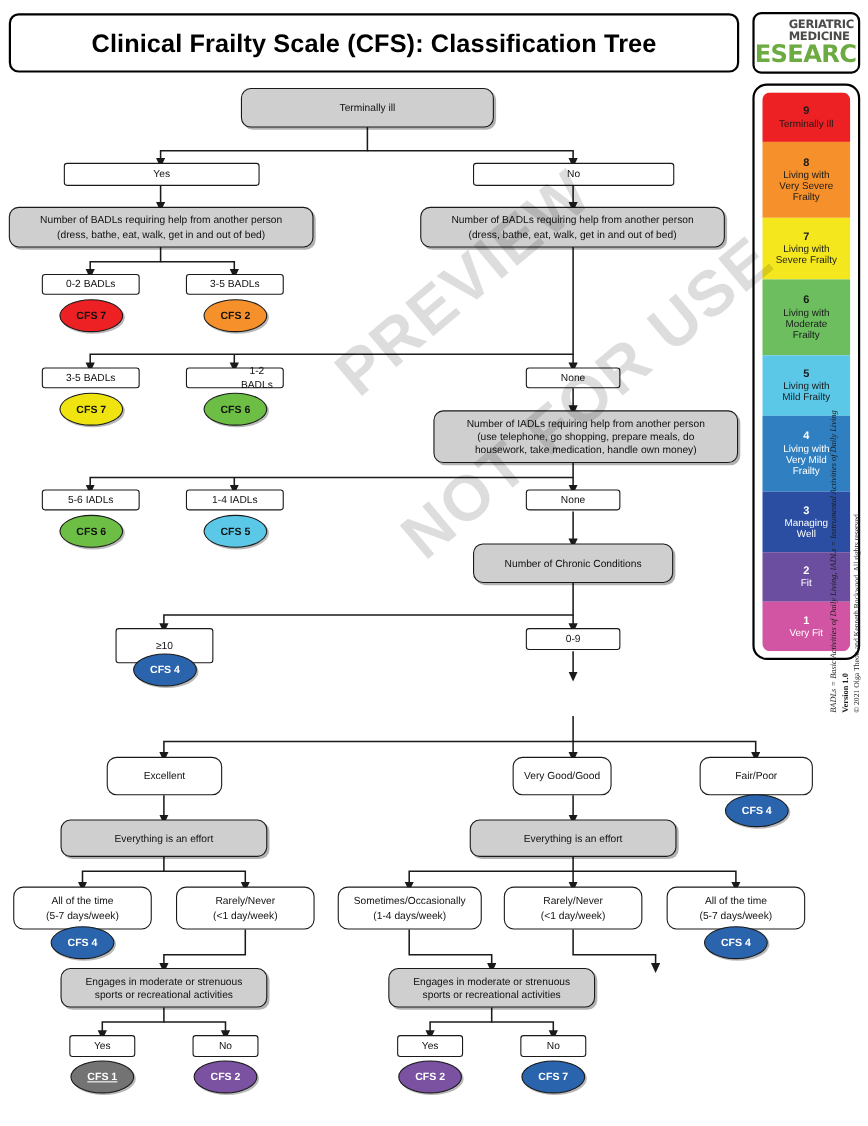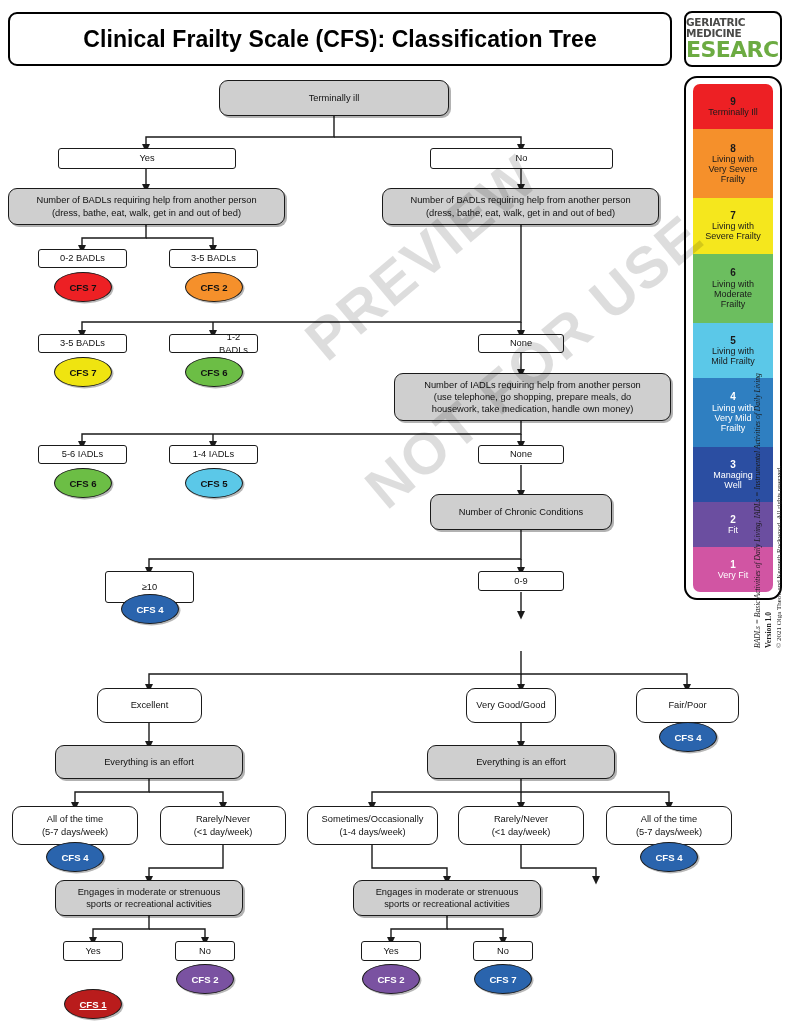--- a/index.html
+++ b/index.html
@@ -60,20 +60,21 @@
     border: 2px solid #000; border-radius: 8px;
     background: #fff;
     display: flex; flex-direction: column; align-items: center; justify-content: center;
     z-index: 10;
     overflow: hidden;
   }
   .logo-l1 {
     font-size: 10.5px; font-weight: bold; color: #4a4a48;
     letter-spacing: -0.3px; line-height: 1;
     font-family: "DejaVu Sans", sans-serif;
+    padding-left: 31px;
   }
   .logo-l2 {
     font-size: 22px; font-weight: bold; color: #6cab42;
     letter-spacing: -0.6px; line-height: 1; margin-top: 1px;
     font-family: "DejaVu Sans", sans-serif;
   }
 
   
   .legend-frame {
     position: absolute;
@@ -334,21 +335,21 @@
   <div class="badge" style="left:54px;top:468px;width:58px;height:30px;background:#6cbe45;color:#111;">CFS 6</div>
   <div class="badge" style="left:185px;top:468px;width:58px;height:30px;background:#5bc8e8;color:#111;">CFS 5</div>
 
   <div class="badge" style="left:121px;top:594px;width:58px;height:30px;background:#2a64ad;color:#fff;">CFS 4</div>
 
   <div class="badge" style="left:659px;top:722px;width:58px;height:30px;background:#2a64ad;color:#fff;">CFS 4</div>
 
   <div class="badge" style="left:46px;top:842px;width:58px;height:30px;background:#2a64ad;color:#fff;">CFS 4</div>
   <div class="badge" style="left:640px;top:842px;width:58px;height:30px;background:#2a64ad;color:#fff;">CFS 4</div>
 
-  <div class="badge" style="left:64px;top:989px;width:58px;height:30px;background:#b91c1c;color:#fff;text-decoration:underline;">CFS 1</div>
+  <div class="badge" style="left:64px;top:964px;width:58px;height:30px;background:#737373;color:#fff;text-decoration:underline;">CFS 1</div>
   <div class="badge" style="left:176px;top:964px;width:58px;height:30px;background:#7a52a1;color:#fff;">CFS 2</div>
   <div class="badge" style="left:362px;top:964px;width:58px;height:30px;background:#7a52a1;color:#fff;">CFS 2</div>
   <div class="badge" style="left:474px;top:964px;width:58px;height:30px;background:#2a64ad;color:#fff;">CFS 7</div>
 
   <div class="footnote">
     <div class="footnote-line">BADLs = Basic Activities of Daily Living, IADLs = Instrumental Activities of Daily Living</div>
     <div class="footnote-line b">Version 1.0</div>
     <div class="footnote-line c">© 2021 Olga Theou and Kenneth Rockwood. All rights reserved.</div>
   </div>
 

